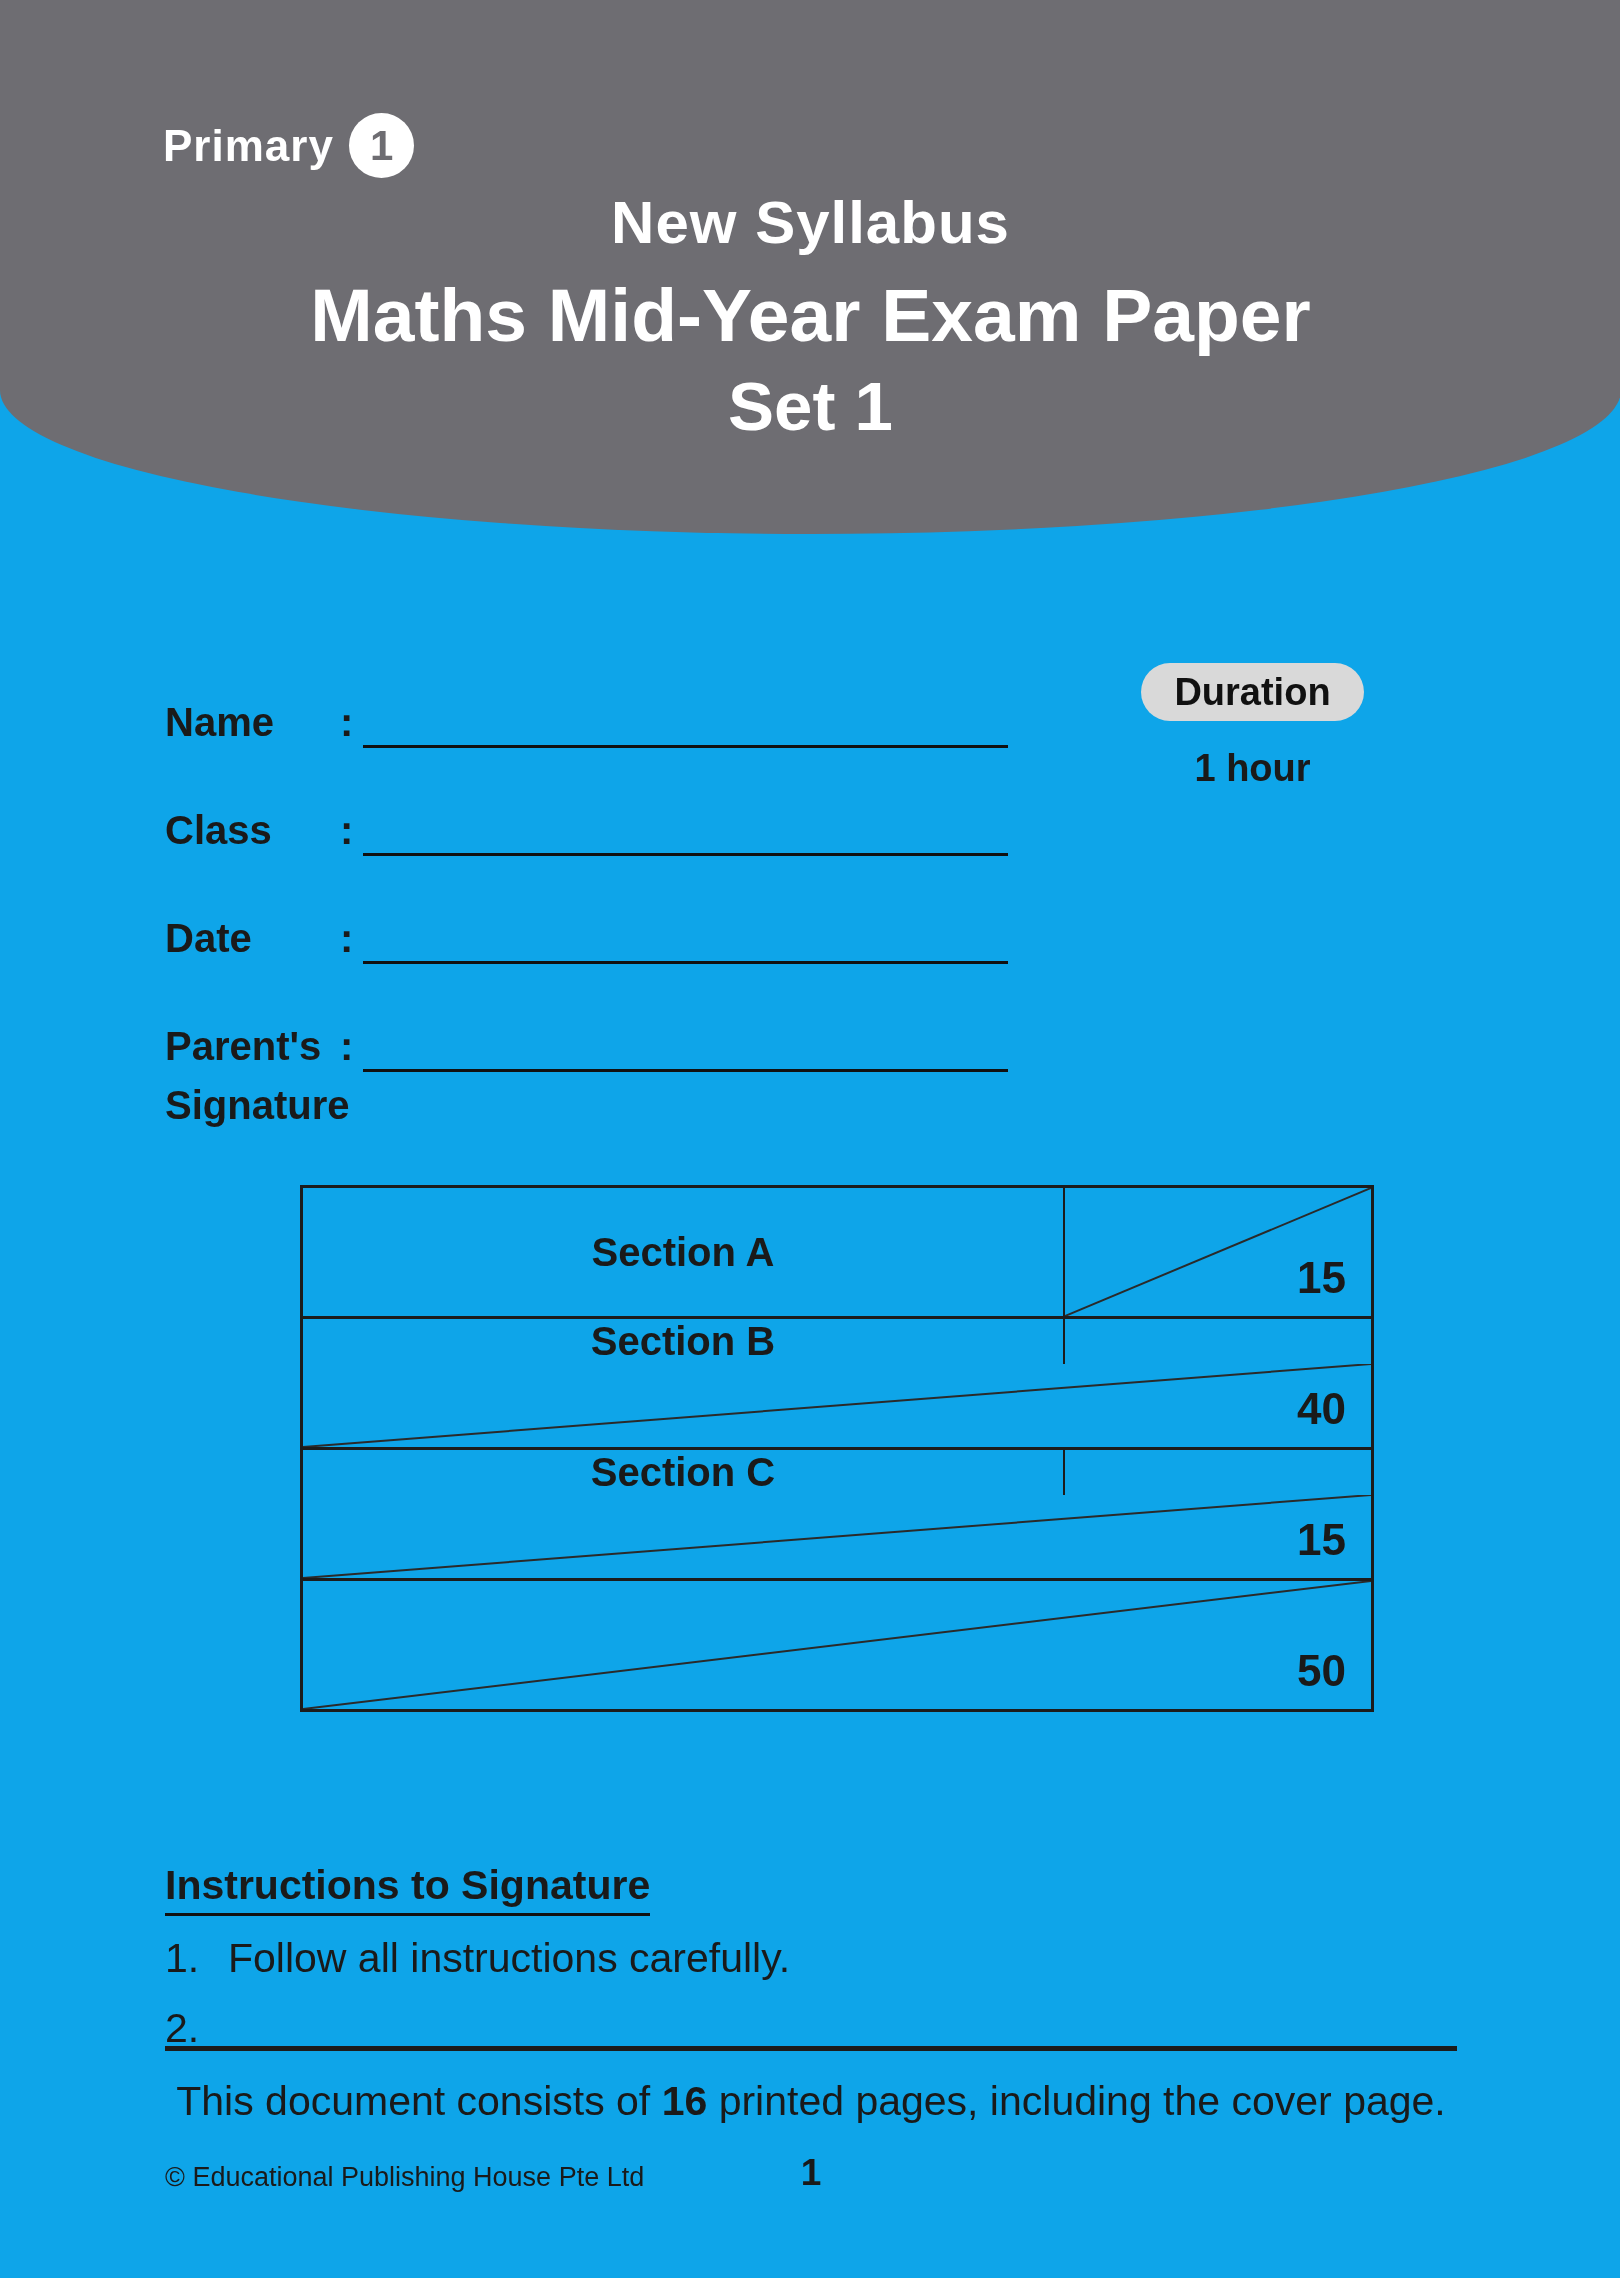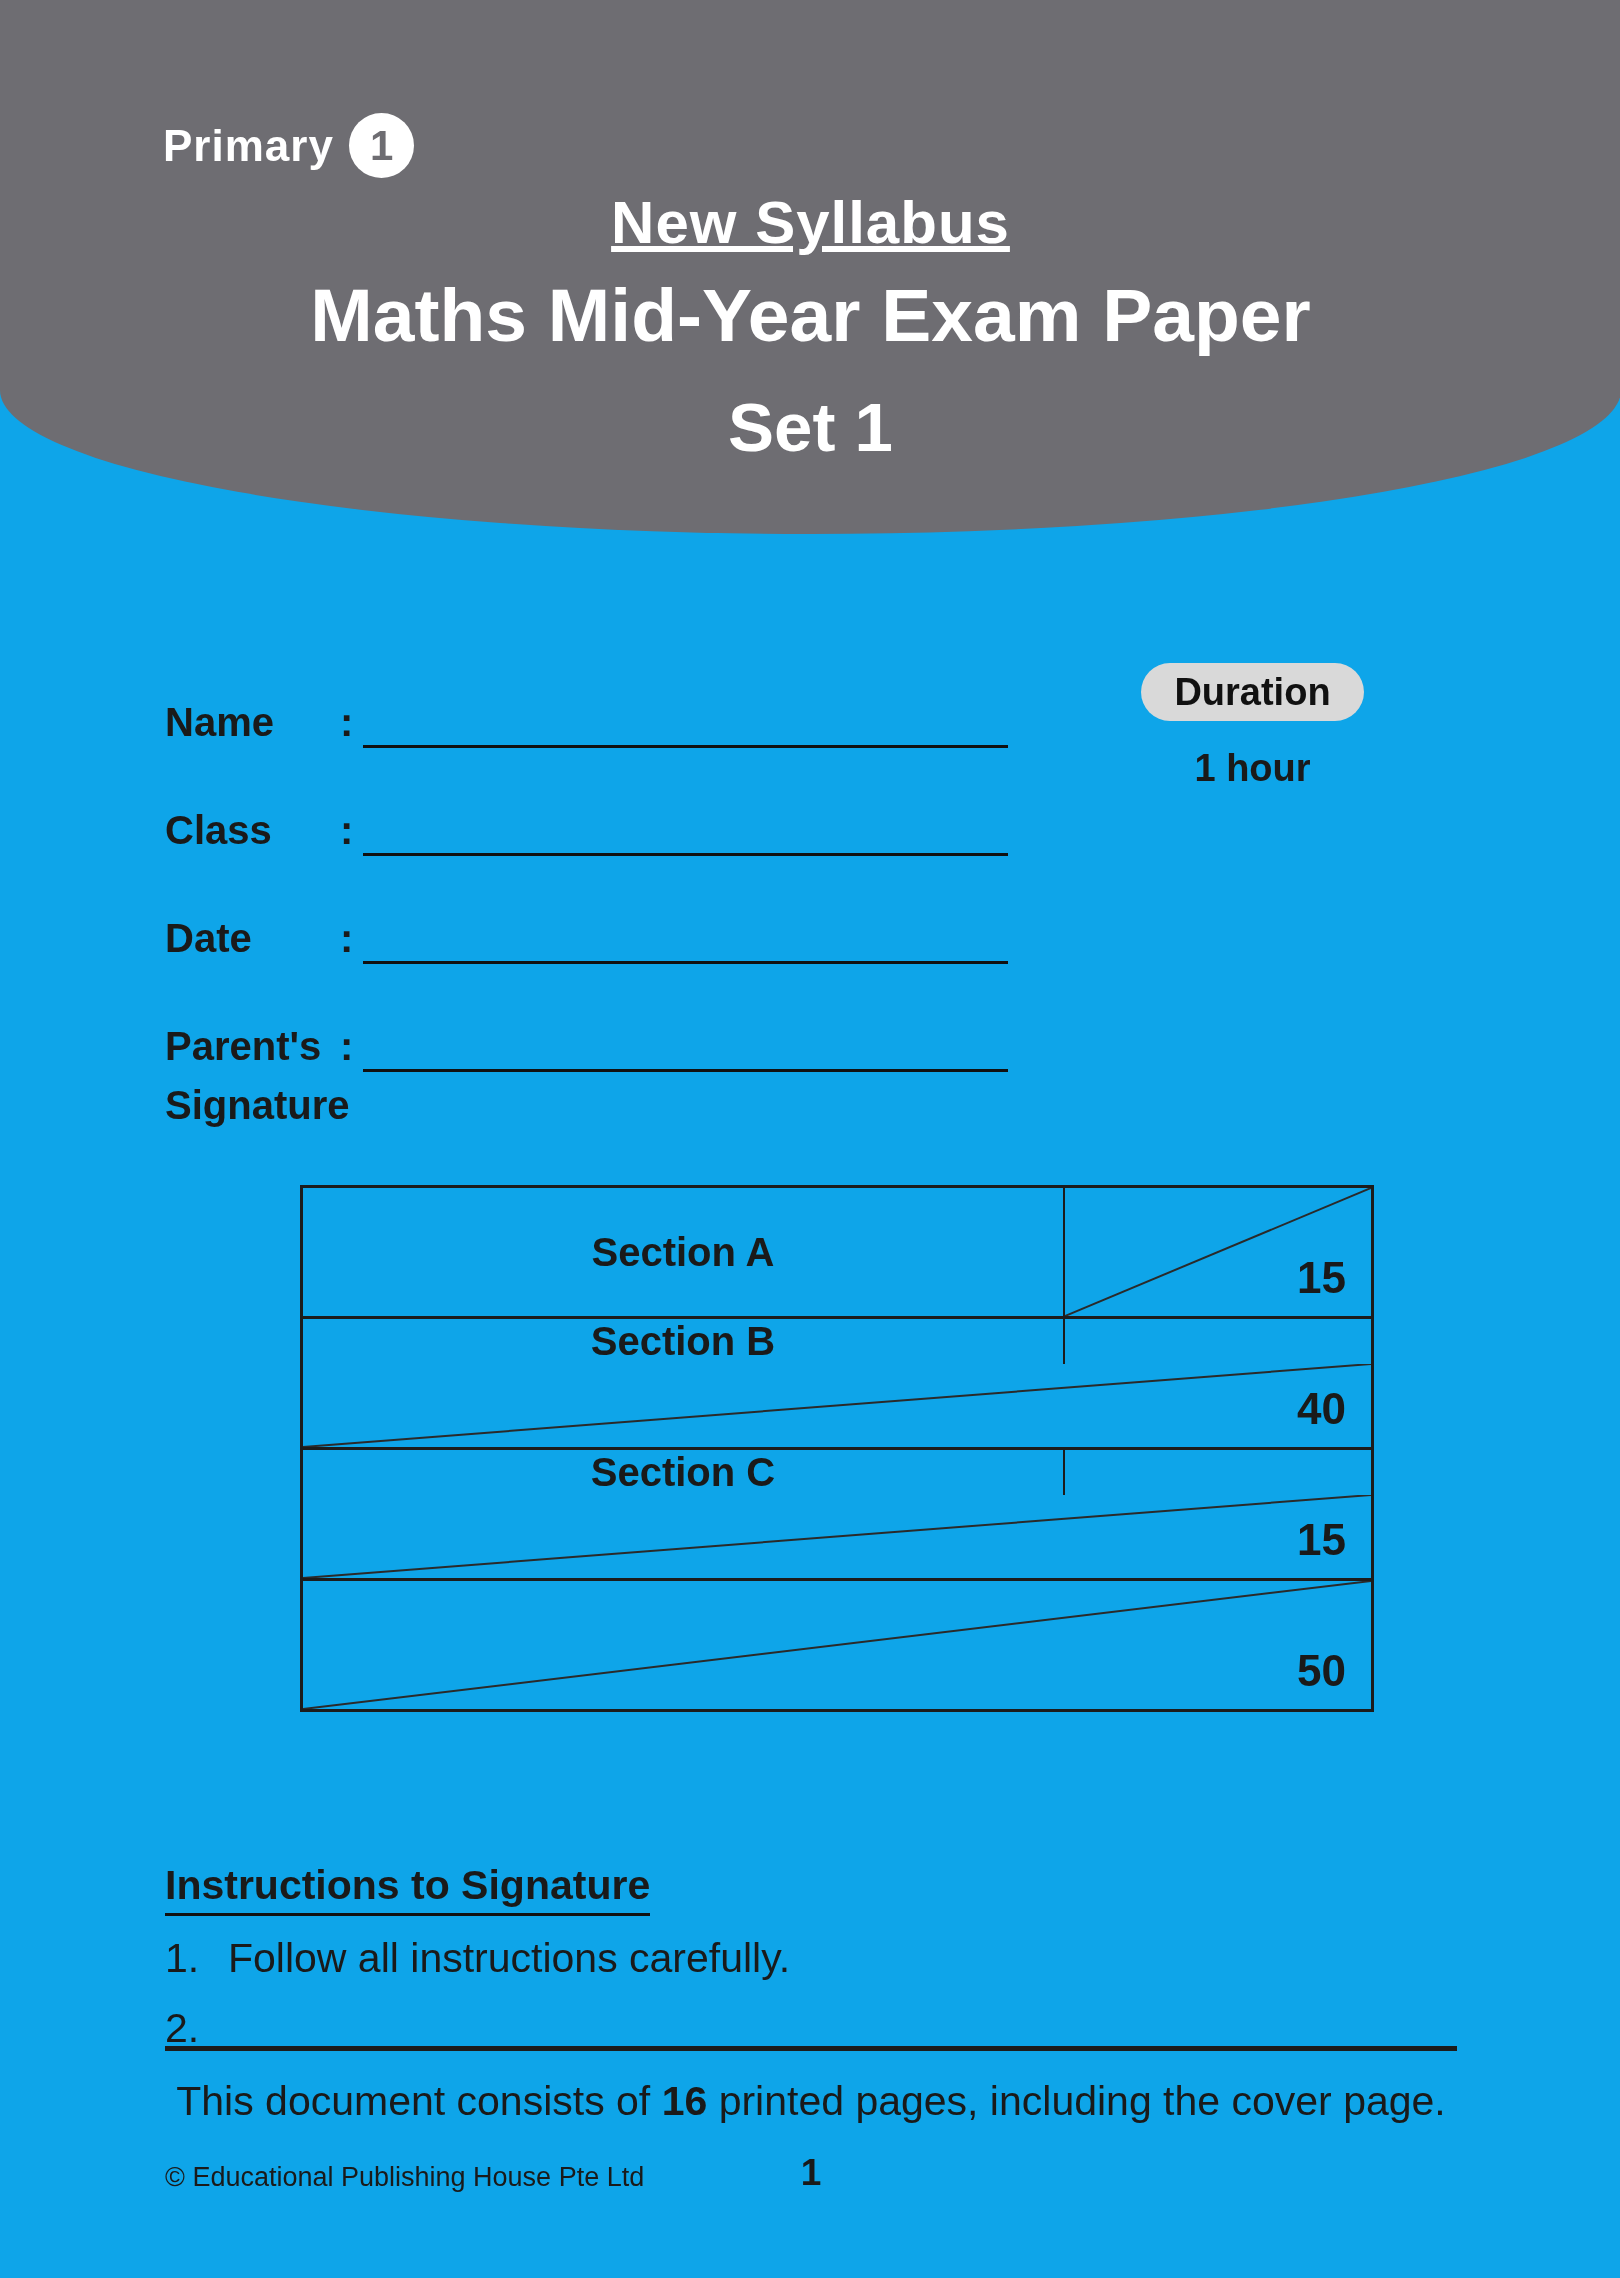--- a/index.html
+++ b/index.html
@@ -19,23 +19,23 @@
     position:absolute;left:163px;top:113px;
     display:flex;align-items:center;gap:15.4px;color:#ffffff;
   }
   .level-label{font-size:44px;font-weight:bold;letter-spacing:1px;}
   .level-circle{
     width:65px;height:65px;border-radius:50%;background:#ffffff;
     display:flex;align-items:center;justify-content:center;
   }
   .level-circle span{color:#6e6d72;font-size:42px;font-weight:bold;}
   .titles{position:absolute;left:0;top:188px;width:100%;text-align:center;color:#ffffff;}
-  .series-title{font-size:60px;font-weight:bold;letter-spacing:1px;text-decoration:underline;}
+  .series-title{font-size:60px;font-weight:bold;letter-spacing:1px;}
   .paper-title{font-size:75px;font-weight:700;margin-top:15.4px;letter-spacing:0;}
-  .set-title{font-size:69px;font-weight:bold;margin-top:30px;}
+  .set-title{font-size:69px;font-weight:bold;margin-top:9px;}
   
   .form-block{position:absolute;left:165px;top:651px;width:843px;margin-top:48px;}
   .form-row{display:flex;align-items:flex-start;height:108px;}
   .f-label{width:175px;font-size:40px;font-weight:bold;line-height:46px;}
   .f-label .second{margin-top:13.4px;}
   .f-colon{width:23px;font-size:40px;font-weight:bold;line-height:46px;}
   .f-line{flex:1;height:46px;border-bottom:3.8px solid #111111;}
   
   .duration-badge{
     position:absolute;left:1141px;top:663px;width:223px;height:58px;

